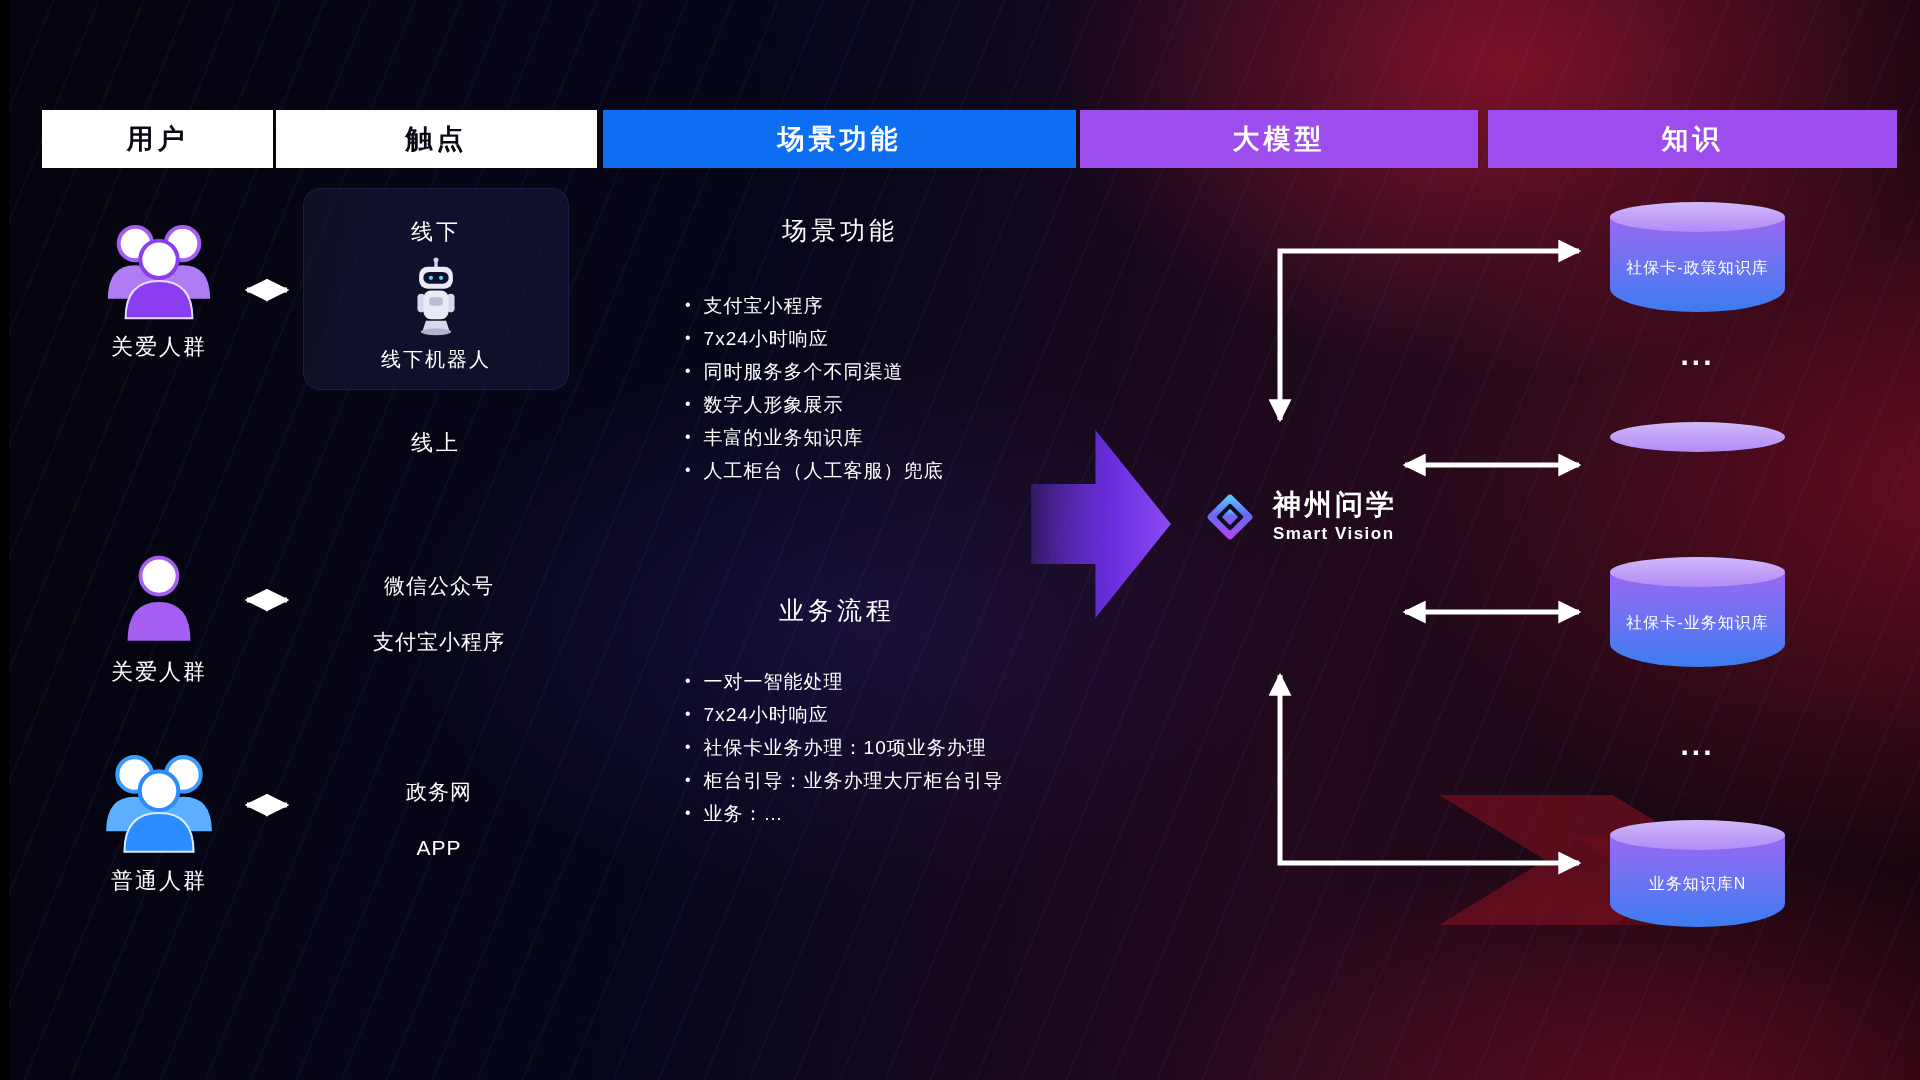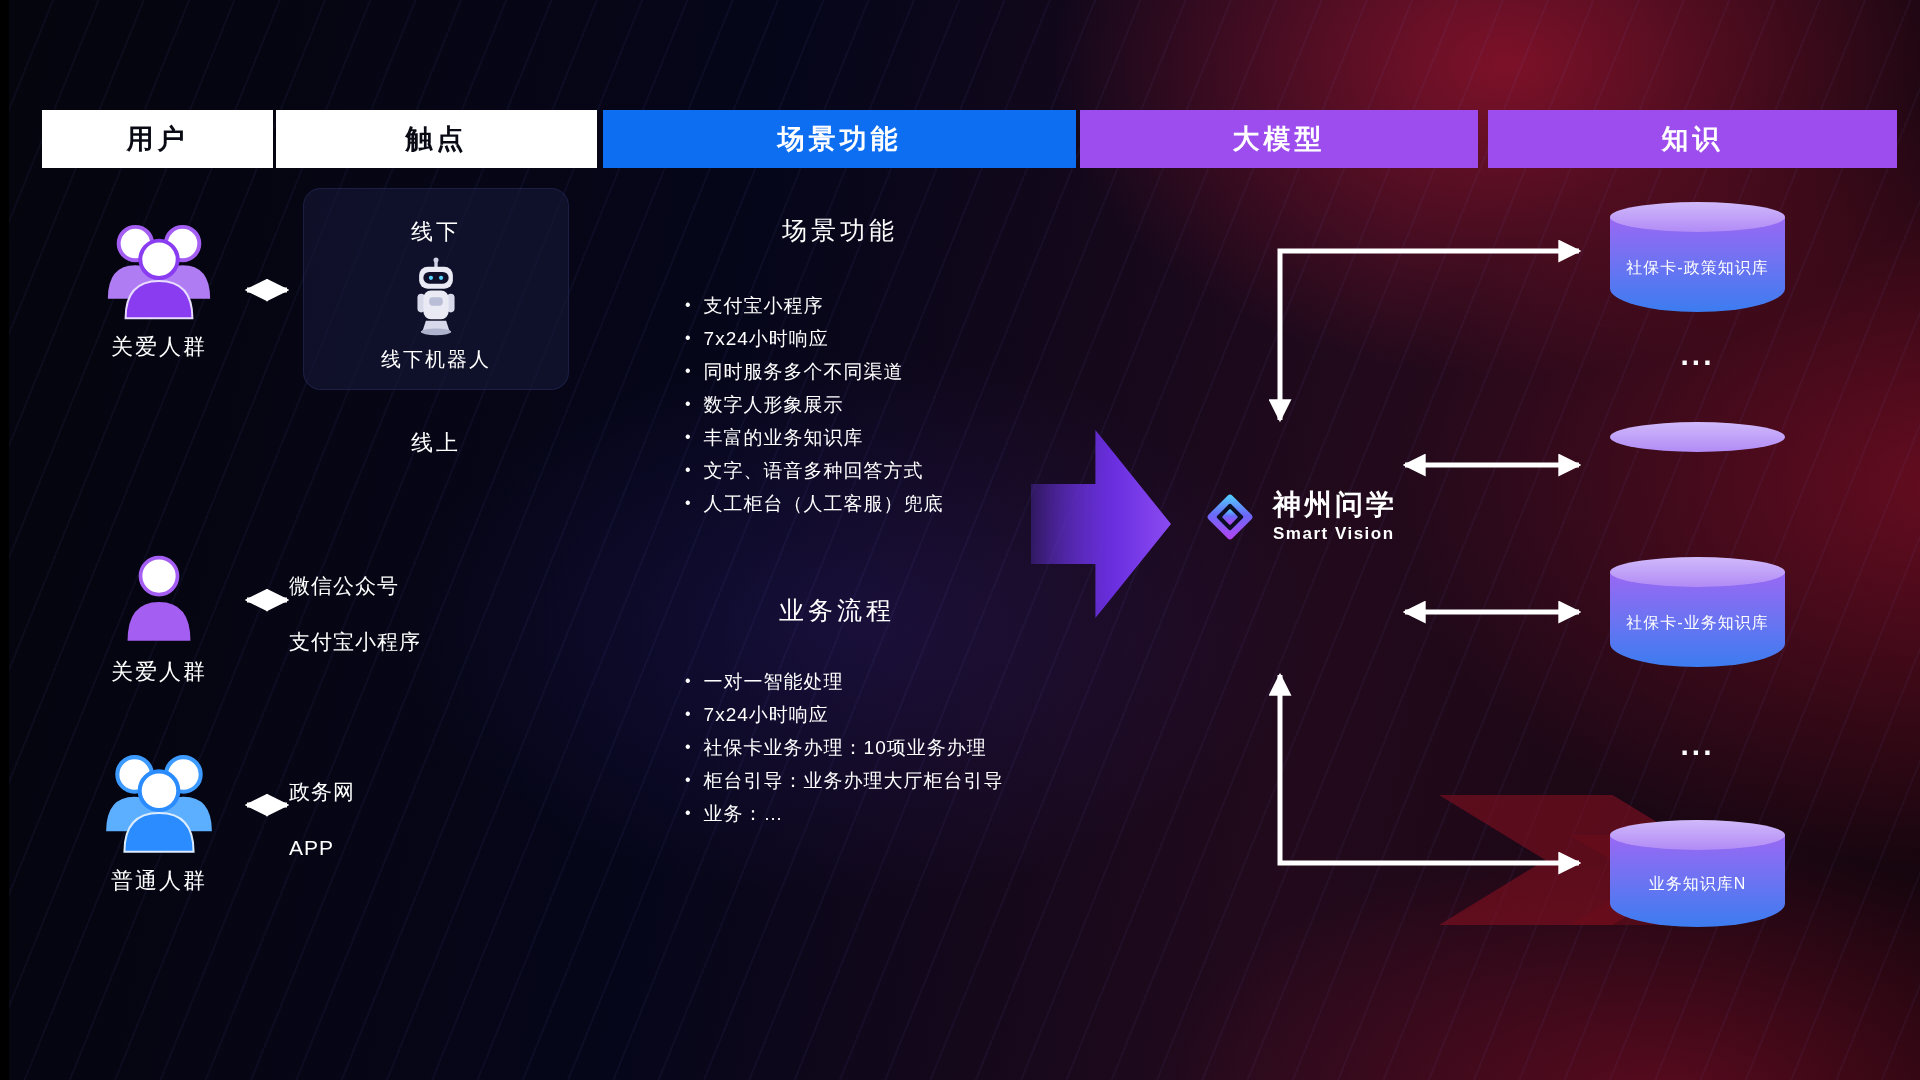--- a/index.html
+++ b/index.html
@@ -43,21 +43,21 @@
   
   .offline-panel {
     position:absolute; left:294px; top:188px; width:266px; height:202px;
     background:rgba(24,26,58,.55); border:1px solid rgba(120,130,255,.12);
     border-radius:18px; text-align:center; padding-top:28px;
   }
   .tp-title { font-size:22px; letter-spacing:3px; color:#fff; }
   .offline-panel .tp-title { margin-bottom:8px; }
   .offline-panel .device-label { margin-top:6px; font-size:20px; letter-spacing:2px; }
   .online-title { position:absolute; left:294px; top:428px; width:266px; text-align:center; font-size:22px; letter-spacing:3px; }
-  .channel { position:absolute; left:280px; width:300px; text-align:left; font-size:21px; letter-spacing:1px; }
+  .channel { position:absolute; left:280px; width:300px; text-align:center; font-size:21px; letter-spacing:1px; }
 
   
   .scn-title { position:absolute; width:320px; text-align:center; font-size:25px; letter-spacing:4px; font-weight:500; }
   .scn-list  { position:absolute; list-style:none; font-size:19px; line-height:32px; letter-spacing:1px; }
   .scn-list li::before { content:"•"; margin-right:12px; font-size:16px; position:relative; top:-2px; }
 
   
   .big-arrow {
     position:absolute; left:1022px; top:424px; width:140px; height:200px;
     background:linear-gradient(90deg, rgba(96,48,210,.25), #6b2fe0 60%, #8b4bf2);
@@ -159,21 +159,20 @@
   <div class="channel" style="top:778px">政务网</div>
   <div class="channel" style="top:836px">APP</div>
 
   <div class="scn-title" style="left:671px;top:214px">场景功能</div>
   <ul class="scn-list" style="left:676px;top:290px">
     <li>支付宝小程序</li>
     <li>7x24小时响应</li>
     <li>同时服务多个不同渠道</li>
     <li>数字人形象展示</li>
     <li>丰富的业务知识库</li>
-    <li>文字、语音多种回答方式</li>
     <li>人工柜台（人工客服）兜底</li>
   </ul>
 
   <div class="scn-title" style="left:668px;top:594px">业务流程</div>
   <ul class="scn-list" style="left:676px;top:666px">
     <li>一对一智能处理</li>
     <li>7x24小时响应</li>
     <li>社保卡业务办理：10项业务办理</li>
     <li>柜台引导：业务办理大厅柜台引导</li>
     <li>业务：…</li>

